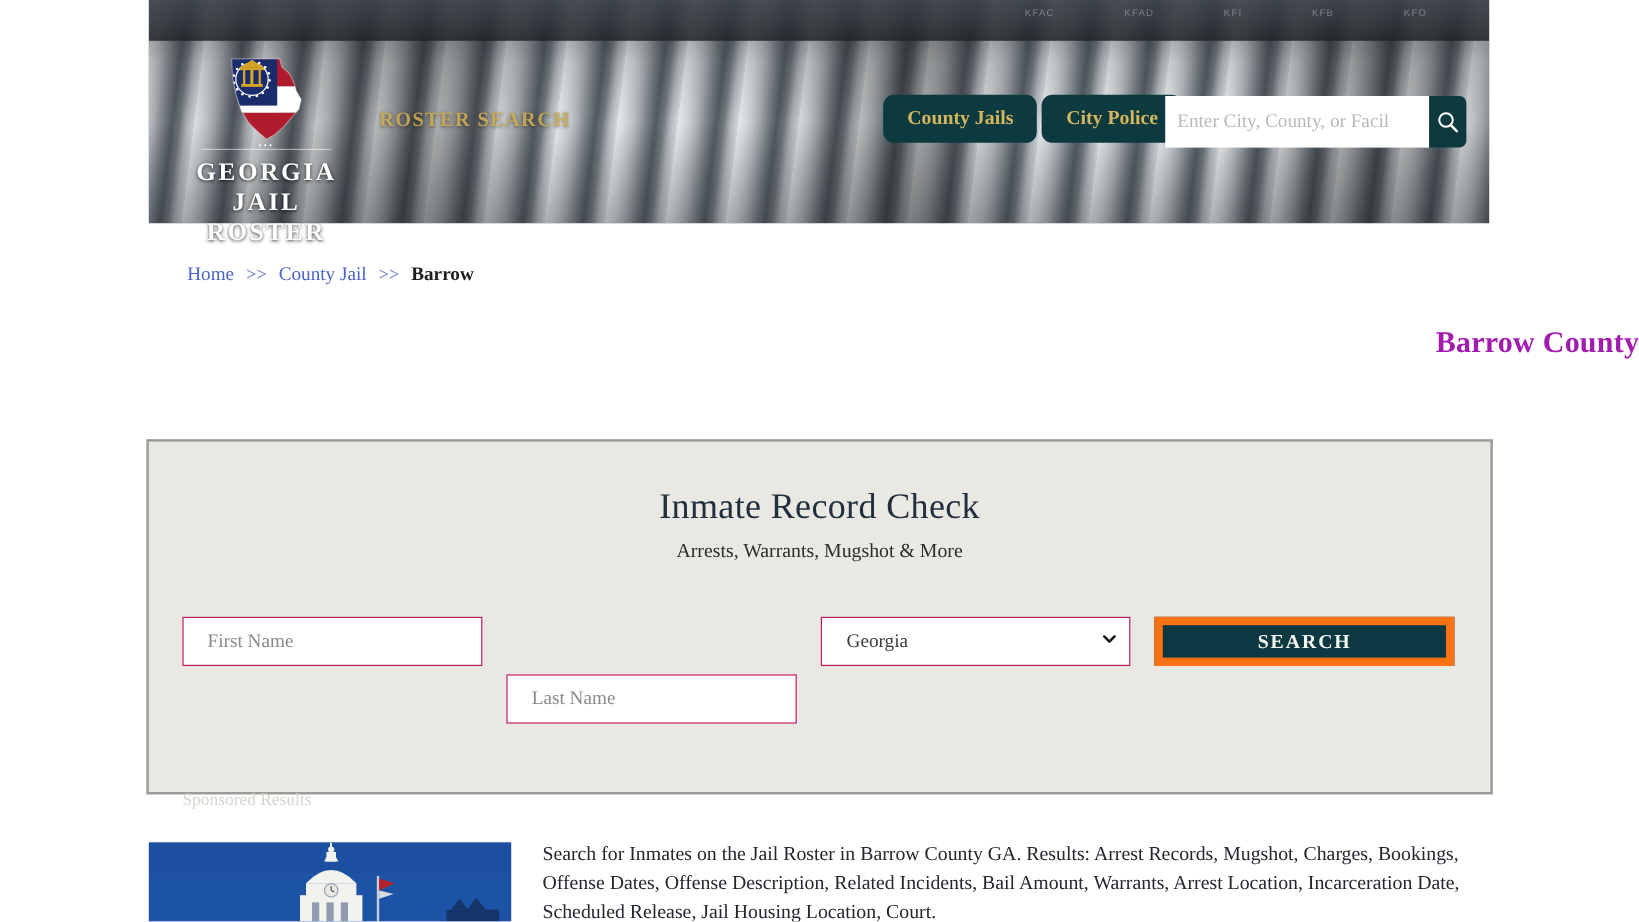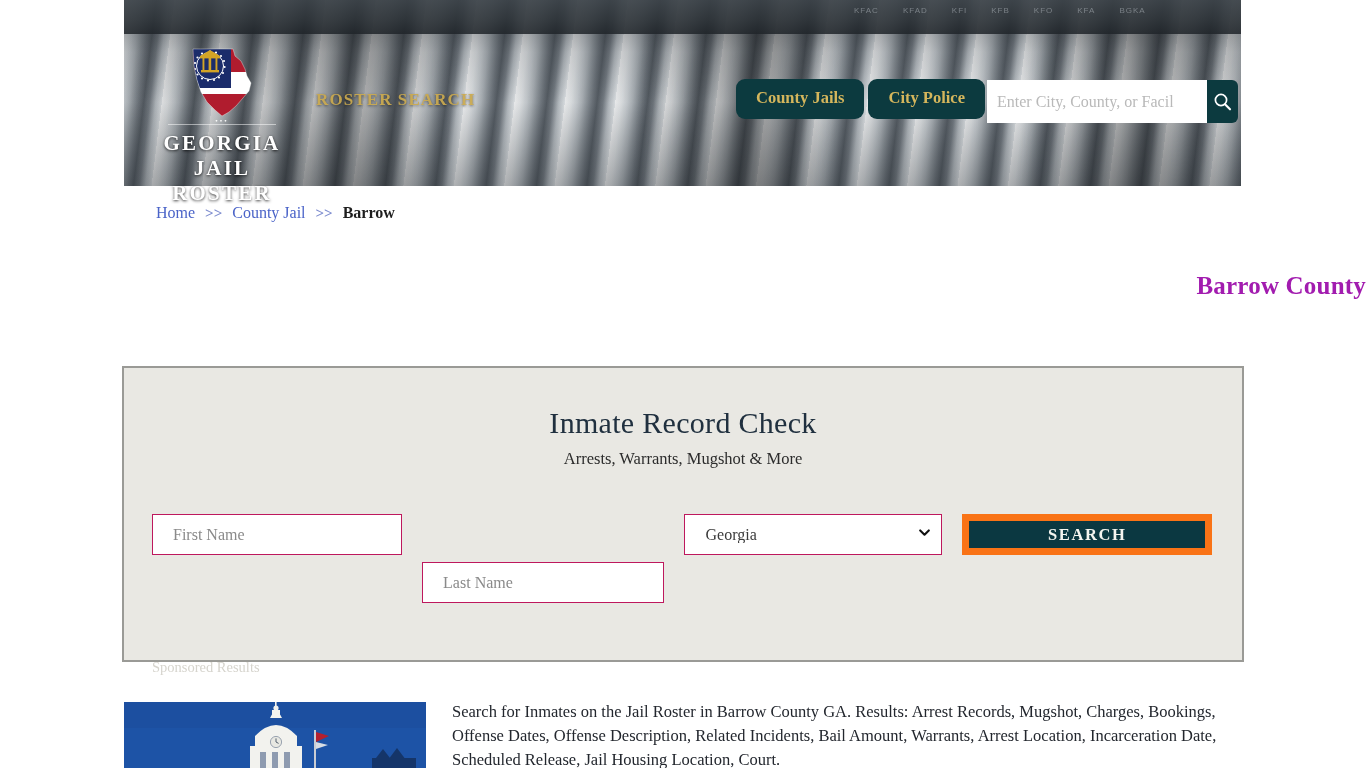--- a/index.html
+++ b/index.html
@@ -38,21 +38,21 @@
       rgba(0,0,0,0) 46%, rgba(0,0,0,.30) 57%, rgba(0,0,0,0) 64%,
       rgba(0,0,0,0) 80%, rgba(0,0,0,.28) 90%, rgba(0,0,0,.05) 100%);
   }
   .shelf-top {
     position:absolute; left:0; right:0; top:0; height:34px;
     background: linear-gradient(180deg,#3e454b 0%, #2d3338 60%, #1f2429 100%);
     opacity:.85;
   }
   .shelf-labels {
     position:absolute; top:6px; left:730px; right:8px; height:16px;
-    display:flex; gap:24px;
+    display:flex; gap:58px;
     font-family:"Liberation Sans", sans-serif;
     font-size:8px; letter-spacing:1px; color:#aeb5bb; opacity:.55;
   }
 
   
   .logo-wrap {
     position:absolute; left:152px; top:46px; width:140px; text-align:center;
     z-index: 5;
   }
   .ga-shape {
@@ -89,37 +89,37 @@
     font-size:16.5px; font-weight:bold;
     padding:11px 20px 12px 20px;
     border:none; border-radius:9px;
     cursor:pointer;
     font-family:"Liberation Serif", serif;
     line-height:1;
   }
 
   .site-search {
     position:absolute; left:971px; top:80px; width:250px; height:43px;
-    display:flex; z-index:6;margin-left:16px;
+    display:flex; z-index:6;
   }
   .site-search input {
     flex:1; border:none; outline:none; background:#fff;
     font-family:"Liberation Serif", serif; font-size:16px;
     color:#333; padding:0 10px;
   }
   .site-search input::placeholder { color:#b9b9b9; }
   .site-search-btn {
     width:36px; background:#0c3a3f; border:none; cursor:pointer;
     display:flex; align-items:center; justify-content:center;
     border-radius:0 6px 6px 0;
   }
 
   
   .breadcrumb {
-    position:absolute; left:156px; top:204px;
+    position:absolute; left:156px; top:220px;
     font-size:16px; color:#222; z-index:3;
   }
   .breadcrumb a { color:#4a63c8; text-decoration:none; }
   .breadcrumb .sep { color:#7d8ccf; margin:0 6px; font-weight:bold; font-size:15px; }
   .breadcrumb .current { color:#1e1e1e; font-weight:bold; }
 
   
   .page-title {
     position:absolute; left:0; right:0; top:272px;
     text-align:right; font-size:25px; font-weight:bold; color:#a21caf;

